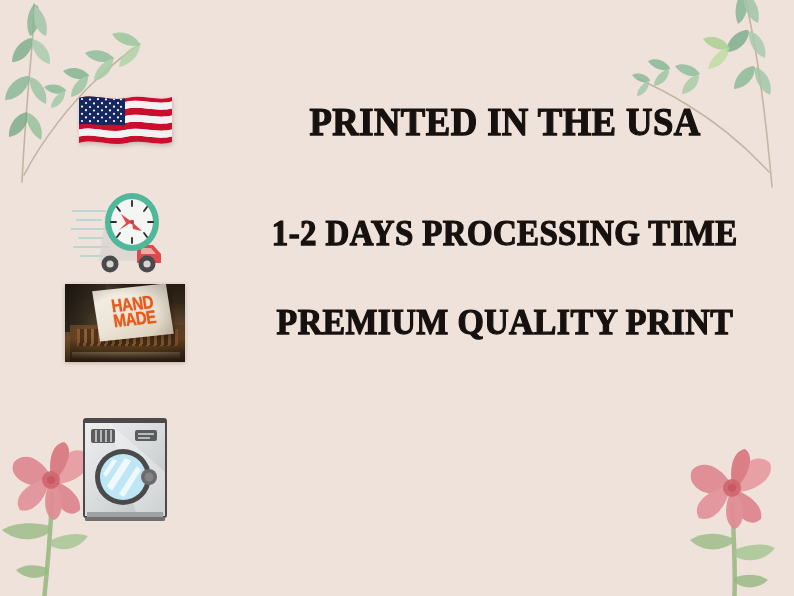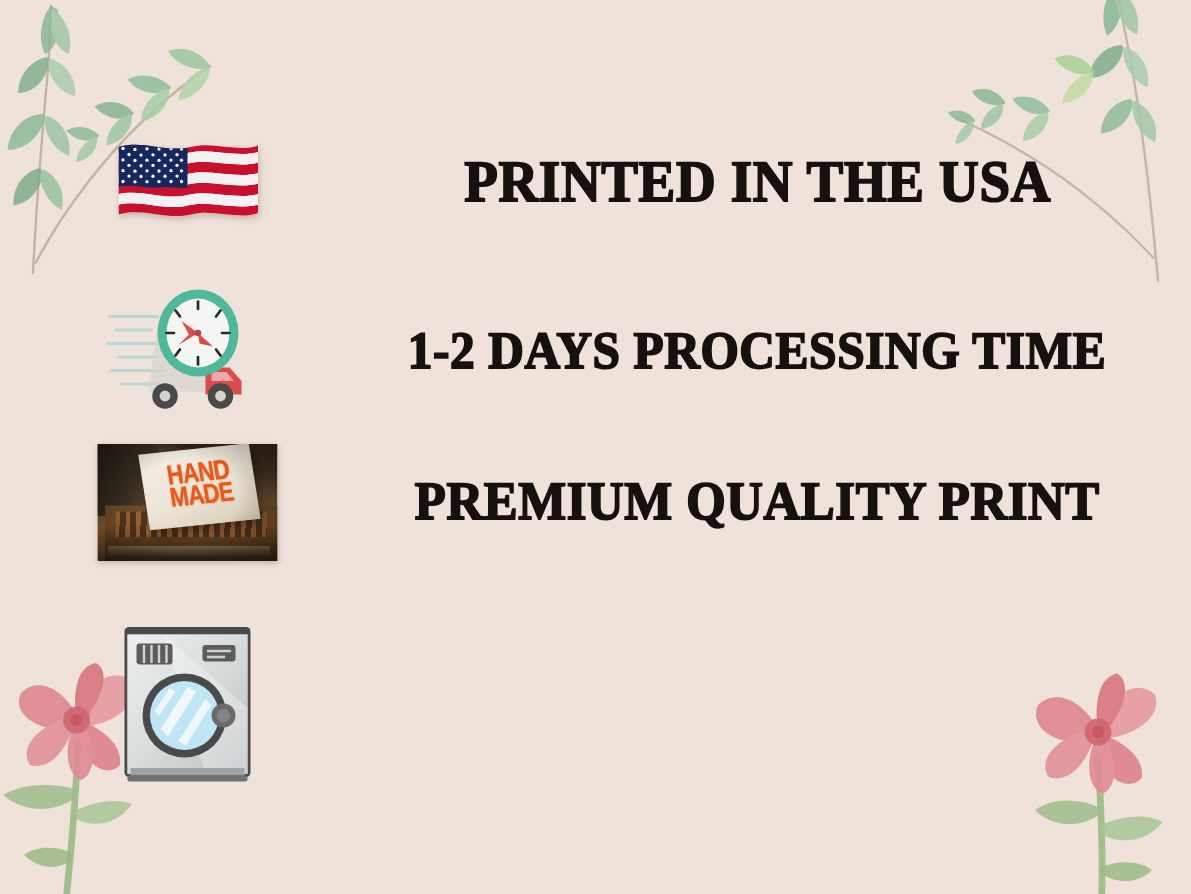--- a/index.html
+++ b/index.html
@@ -68,21 +68,21 @@
   }
   .headline.h1 { font-size: 39px; }
   .headline.h2 { font-size: 35px; }
   .headline.h3 { font-size: 36px; }
   .headline.h4 { font-size: 35px; }
   .headline.l2 { margin-top: 7px; }
 
   
   #row-usa      { top: 72px;  height: 100px; }
   #row-days     { top: 182px; height: 105px; }
-  #row-quality  { top: 286px; height: 98px; }
+  #row-quality  { top: 274px; height: 98px; }
   #row-care     { top: 396px; height: 148px; }
 
   
   .flag-wrap {
     position: relative;
     width: 97px;
     height: 60px;
     filter: drop-shadow(1px 2px 2px rgba(60,30,20,.22));
   }
 

